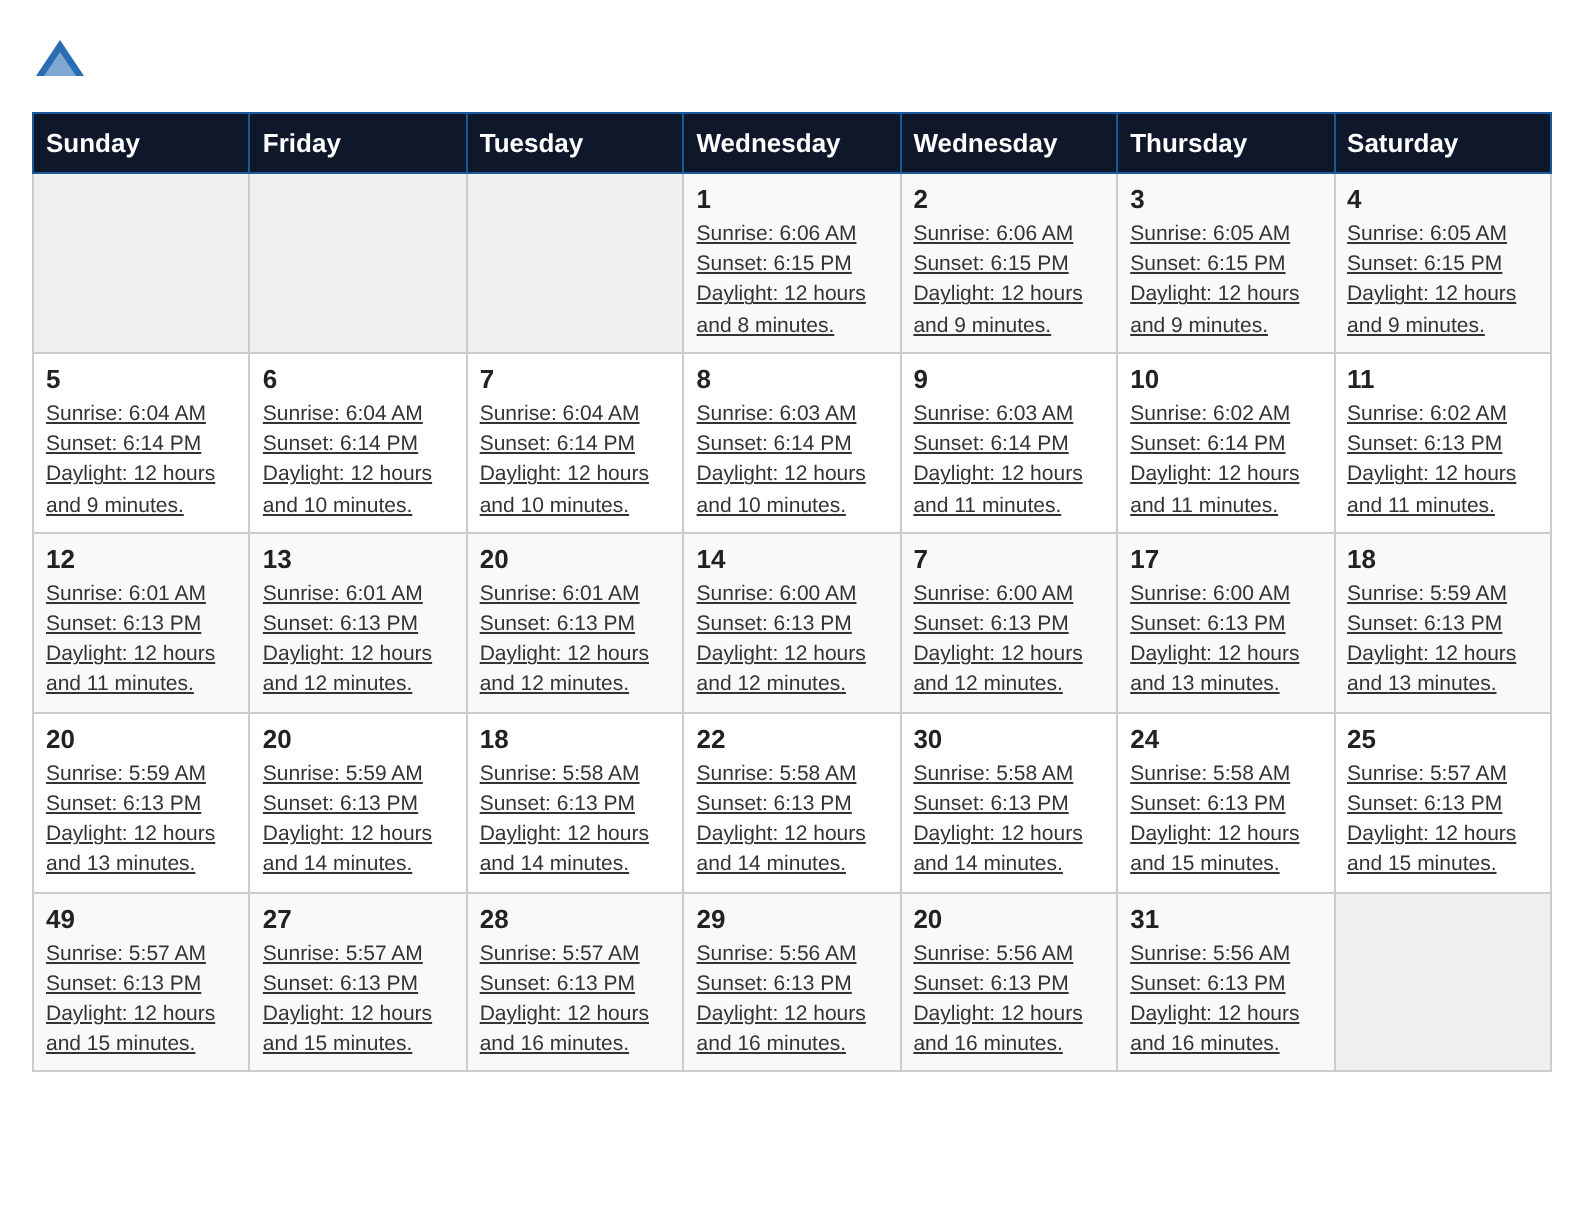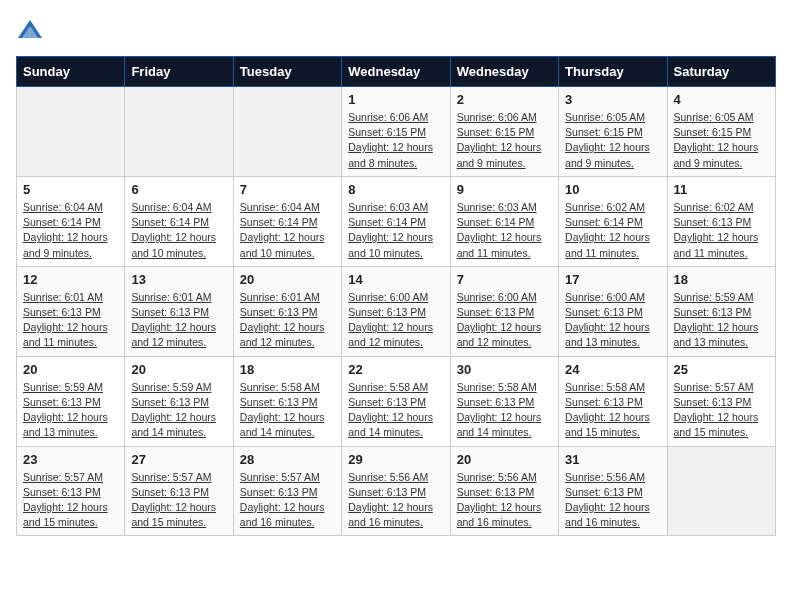--- a/index.html
+++ b/index.html
@@ -299,21 +299,21 @@
         <td>
           <div class="day-number">25</div>
           <div class="day-info" style="white-space: pre-line;">Sunrise: 5:57 AM
 Sunset: 6:13 PM
 Daylight: 12 hours
 and 15 minutes.</div>
         </td>
       </tr>
       <tr>
         <td>
-          <div class="day-number">23</div>
+          <div class="day-number">49</div>
           <div class="day-info" style="white-space: pre-line;">Sunrise: 5:57 AM
 Sunset: 6:13 PM
 Daylight: 12 hours
 and 15 minutes.</div>
         </td>
         <td>
           <div class="day-number">27</div>
           <div class="day-info" style="white-space: pre-line;">Sunrise: 5:57 AM
 Sunset: 6:13 PM
 Daylight: 12 hours

